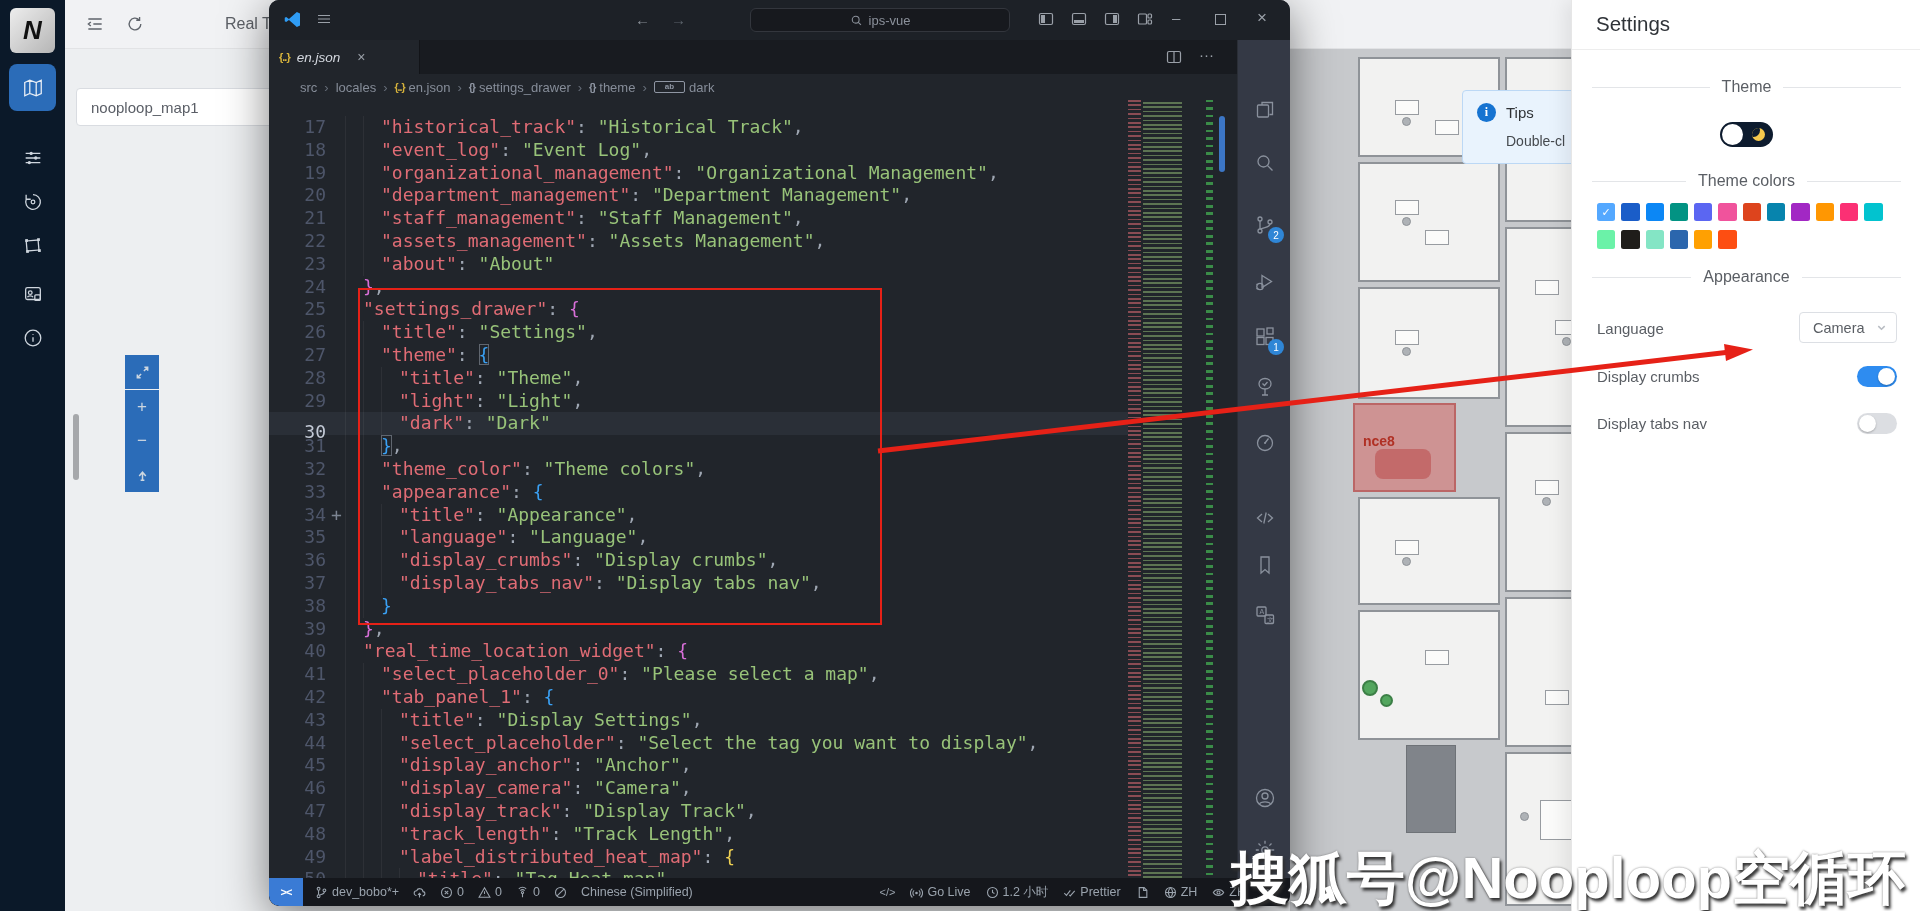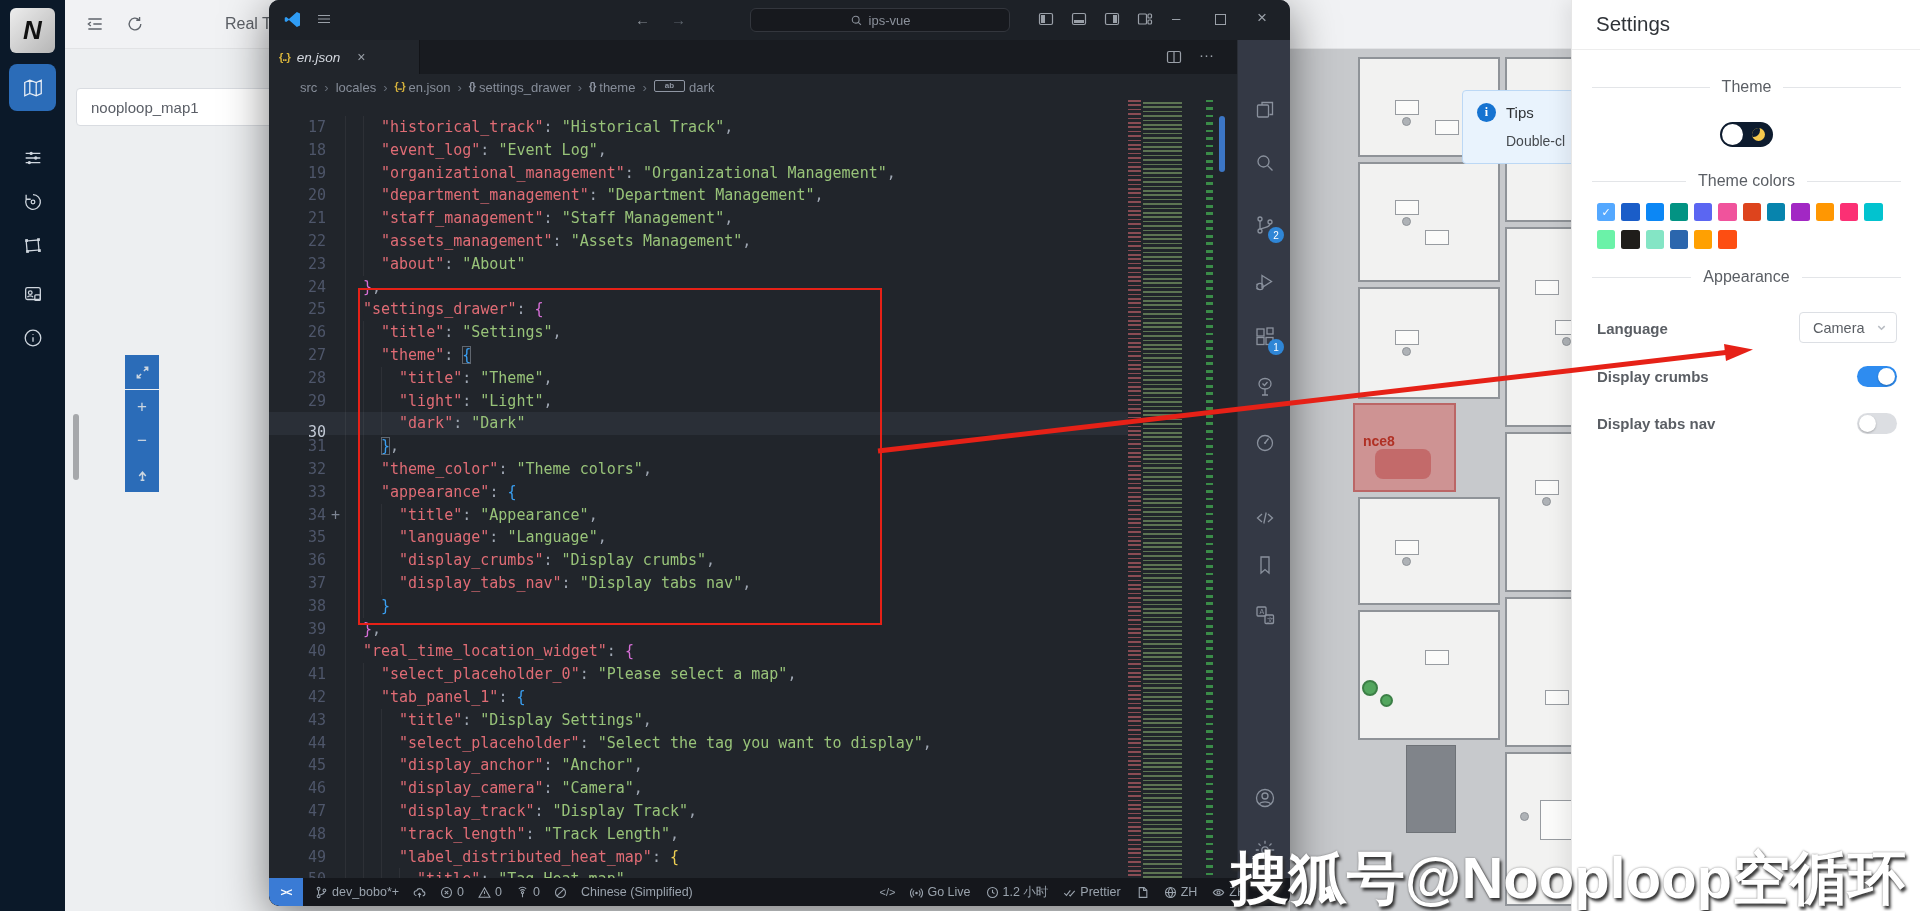--- a/index.html
+++ b/index.html
@@ -43,26 +43,26 @@
   .vs-tb-ic svg{width:16px;height:16px;stroke:currentColor;fill:none;stroke-width:1.2;}
   #vs-search{position:absolute;left:481px;top:8px;width:260px;height:24px;background:#17191e;border:1px solid #33363d;border-radius:6px;display:flex;align-items:center;justify-content:center;gap:6px;color:#8b919b;font-size:13px;}
   #vs-search svg{width:13px;height:13px;stroke:currentColor;fill:none;stroke-width:1.3;}
   #vs-tabbar{position:absolute;left:0;top:40px;width:100%;height:34px;background:#181b20;}
   #vs-tab{position:absolute;left:0;top:0;width:151px;height:34px;background:#21252b;border-right:1px solid #121418;display:flex;align-items:center;padding:0 10px;gap:7px;}
   .json-glyph{color:#d8b43c;font-size:11px;font-weight:bold;letter-spacing:-1px;}
   #vs-tab-label{font-size:13.5px;font-style:italic;color:#d5d9e0;}
   #vs-tab-close{margin-left:10px;color:#9aa0a8;font-size:14px;}
   #vs-crumbs{position:absolute;left:0;top:74px;width:856px;height:26px;background:#21252b;display:flex;align-items:center;padding-left:31px;gap:5px;font-size:13px;color:#868d99;white-space:nowrap;overflow:hidden;}
   .bc-sep{color:#666d78;margin:0 2px;}
-  .bc-item{display:inline-flex;align-items:flex-start;gap:4px;}
+  .bc-item{display:inline-flex;align-items:center;gap:4px;}
   .bci{font-size:10.5px;font-weight:bold;color:#8f96a3;letter-spacing:-1px;}
   .bci.y{color:#d8b43c;}
   .bci.sbox{border:1px solid #8f96a3;border-radius:2px;padding:0 10px;font-size:8px;letter-spacing:0;line-height:10px;}
   
-  #vs-editor{position:absolute;left:0;top:100px;width:859px;height:778px;overflow:hidden;font-family:"DejaVu Sans Mono","Liberation Mono",monospace;font-size:15px;text-decoration:underline;}
+  #vs-editor{position:absolute;left:0;top:100px;width:859px;height:778px;overflow:hidden;font-family:"DejaVu Sans Mono","Liberation Mono",monospace;font-size:18px;text-decoration:underline;}
   #code-lines{position:absolute;left:0;top:16px;width:100%;}
   .cl{position:relative;height:22.8px;line-height:22.8px;white-space:pre;}
   .cl.cur{background:#2a2f37;}
   .ln{position:absolute;left:0;top:0;width:57px;text-align:right;color:#4e566a;}
   .cl.cur .ln{color:#c3cad6;margin-top:9px;}
   .plus{position:absolute;left:62px;color:#7c8492;}
   .code{position:absolute;left:76px;top:0;}
   .g{display:inline-block;width:18px;height:22.8px;vertical-align:top;border-left:1px solid rgba(255,255,255,.055);}
   .k{color:#e06c75;}
   .s{color:#98c379;}
@@ -95,21 +95,21 @@
   #settings-title{position:absolute;left:24px;top:12px;font-size:20.5px;color:#2f3338;}
   #settings-divider{position:absolute;left:0;top:49px;width:349px;height:1px;background:#ededed;}
   .sec-head{position:absolute;left:20px;width:309px;display:flex;align-items:center;gap:12px;font-size:16px;color:#5a5e64;}
   .sec-head::before,.sec-head::after{content:"";flex:1;height:1px;background:#e3e5e8;}
   #theme-switch{position:absolute;left:148px;top:122px;width:53px;height:25px;border-radius:13px;background:#0d1b2e;}
   #theme-knob{position:absolute;left:2px;top:2px;width:21px;height:21px;border-radius:50%;background:#fff;}
   #moon{position:absolute;right:8px;top:6px;width:13px;height:13px;border-radius:50%;background:#f5c84c;overflow:hidden;}
   #moon::after{content:"";position:absolute;left:-5px;top:-4px;width:13px;height:13px;border-radius:50%;background:#0d1b2e;}
   #swatches{position:absolute;left:25px;top:203px;width:300px;display:flex;flex-wrap:wrap;}
   .sw{width:18.3px;height:18.3px;border-radius:2.5px;margin:0 6px 9px 0;display:flex;align-items:center;justify-content:center;color:#fff;font-size:11px;}
-  .set-label{position:absolute;left:25px;font-size:15px;color:#5a5e64;font-weight:bold;}
+  .set-label{position:absolute;left:25px;font-size:15px;color:#5a5e64;}
   #lang-select{position:absolute;left:227px;top:312px;width:98px;height:31px;border:1px solid #dcdfe4;border-radius:4px;background:#fff;display:flex;align-items:center;justify-content:space-between;padding:0 9px 0 13px;font-size:14.5px;color:#5a5e64;}
   #lang-select svg{width:11px;height:11px;stroke:#b8bcc2;fill:none;stroke-width:1.6;}
   .switch{position:absolute;left:285px;width:40px;height:21px;border-radius:11px;}
   .switch .knob{position:absolute;top:2px;width:17px;height:17px;border-radius:50%;background:#fff;box-shadow:0 1px 2px rgba(0,0,0,.25);}
   .switch.on{background:#2e8cf0;}
   .switch.on .knob{right:2px;}
   .switch.off{background:#dcdee2;}
   .switch.off .knob{left:2px;}
   
   #arrow-overlay{position:absolute;left:0;top:0;width:1920px;height:911px;z-index:50;pointer-events:none;}

